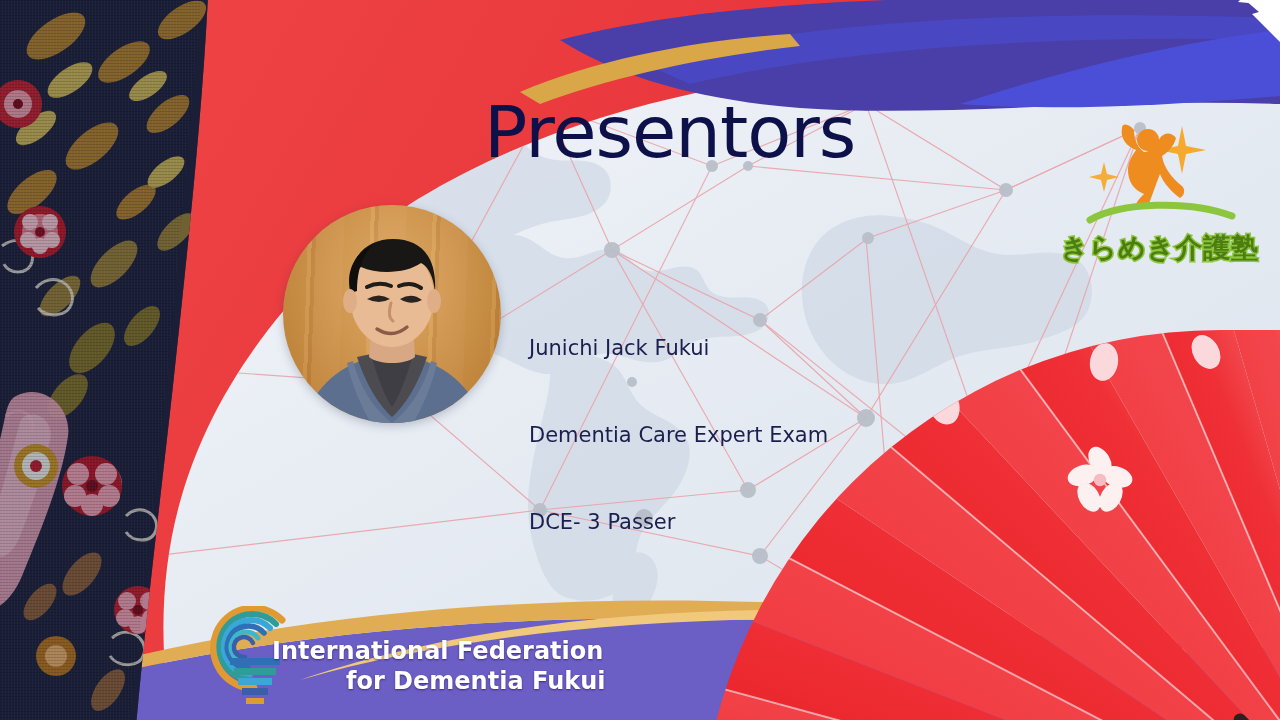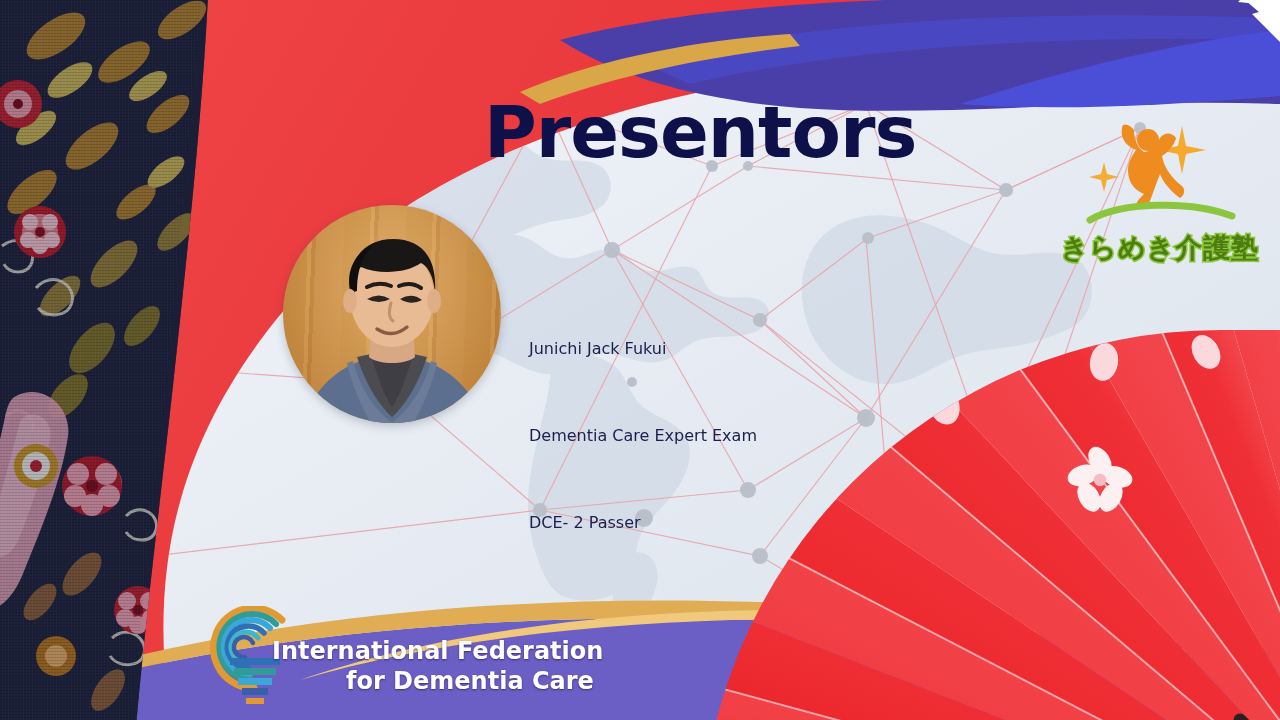--- a/index.html
+++ b/index.html
@@ -19,23 +19,23 @@
 
   
   .portrait{position:absolute;left:283px;top:205px;width:218px;height:218px;border-radius:50%;overflow:hidden;
             box-shadow:0 3px 10px rgba(40,50,80,.25);}
   .pt-wood{position:absolute;inset:0;background:
       repeating-linear-gradient(92deg,#c98b3f 0 26px,#d59a4e 26px 30px,#bf7f38 30px 34px,#cd8f46 34px 62px);
       filter:saturate(1.05);}
   .pt-wood:after{content:"";position:absolute;inset:0;background:radial-gradient(ellipse at 50% 35%,rgba(255,225,180,.35),rgba(120,70,20,.25));}
 
   
-  .title{position:absolute;left:484px;top:96px;font-size:72px;line-height:1;font-weight:700;
+  .title{position:absolute;left:484px;top:96px;font-size:72px;line-height:1;font-weight:400;
          color:#0d1049;letter-spacing:-1px;font-family:"DejaVu Sans","Liberation Sans",sans-serif;}
-  .bio{position:absolute;left:529px;top:276px;font-size:16px;line-height:29px;color:#1b1f4e;
+  .bio{position:absolute;left:529px;top:276px;font-size:21px;line-height:29px;color:#1b1f4e;
        font-family:"DejaVu Sans","Liberation Sans",sans-serif;white-space:pre;}
   .bio div{margin:0;padding:0;}
 
   
   .kira{position:absolute;left:1060px;top:112px;width:200px;height:155px;}
   .kira-jp{position:absolute;left:0;top:118px;width:200px;text-align:center;font-size:27px;font-weight:700;
      color:#4d7c0f;
      -webkit-text-stroke:3px #8cc63f;paint-order:stroke fill;
      font-family:"DejaVu Sans","Liberation Sans",sans-serif;letter-spacing:1px;}
 
@@ -480,21 +480,21 @@
       <path d="M94 124 q16 10 30 -2" stroke="#8d5a48" stroke-width="3.4" fill="none" stroke-linecap="round"></path>
 
       <ellipse cx="67" cy="96" rx="7" ry="12" fill="#dfae87"></ellipse>
       <ellipse cx="151" cy="96" rx="7" ry="12" fill="#dfae87"></ellipse>
     </svg>
   </div>
 
   <div class="bio">
     <div>Junichi Jack Fukui</div>
     <div>Dementia Care Expert Exam</div>
-    <div>DCE- 2 Passer</div>
+    <div>DCE- 3 Passer</div>
   </div>
 
   <div class="kira">
     <svg viewBox="0 0 200 125" style="position:absolute;left:0;top:0;width:200px;height:125px;">
 
       <g fill="#f5a623">
         <path d="M122 14 L126 34 L146 38 L126 42 L122 62 L118 42 L98 38 L118 34 Z" opacity=".95"></path>
         <path d="M44 50 L47 62 L59 65 L47 68 L44 80 L41 68 L29 65 L41 62 Z" opacity=".9"></path>
       </g>
 
@@ -522,16 +522,16 @@
         <rect x="34" y="52" width="50" height="7" fill="#2f6fb5"></rect>
         <rect x="38" y="62" width="42" height="7" fill="#2f9c9a"></rect>
         <rect x="42" y="72" width="34" height="7" fill="#3aa7d6"></rect>
         <rect x="46" y="82" width="26" height="7" fill="#3a5fa8"></rect>
         <rect x="50" y="92" width="18" height="6" fill="#e09a33"></rect>
       </g>
     </svg>
   </div>
   <div class="ifdc-text">
     <div class="l1">International Federation</div>
-    <div class="l2">for Dementia Care</div>
+    <div class="l2">for Dementia Fukui</div>
   </div>
 
 </div>
 
 </body></html>

